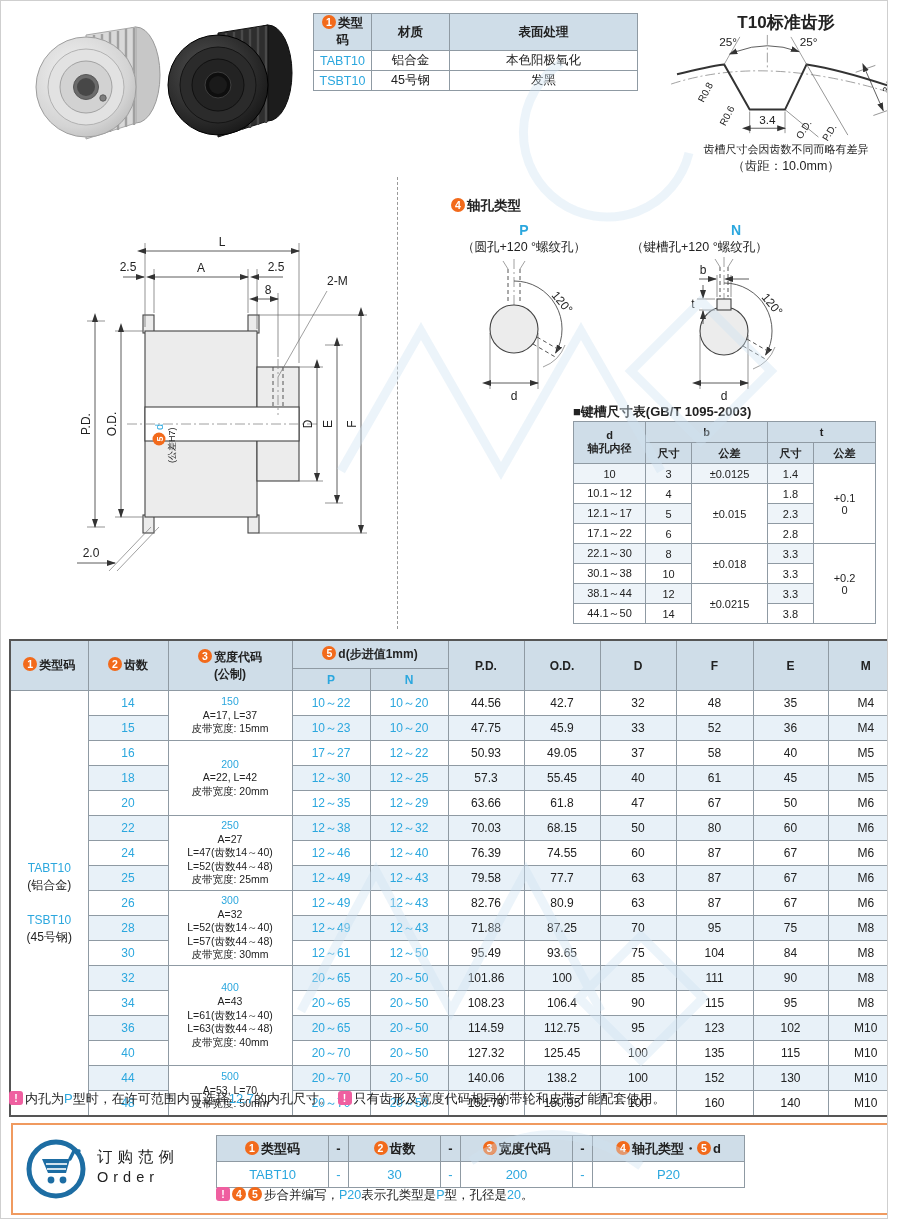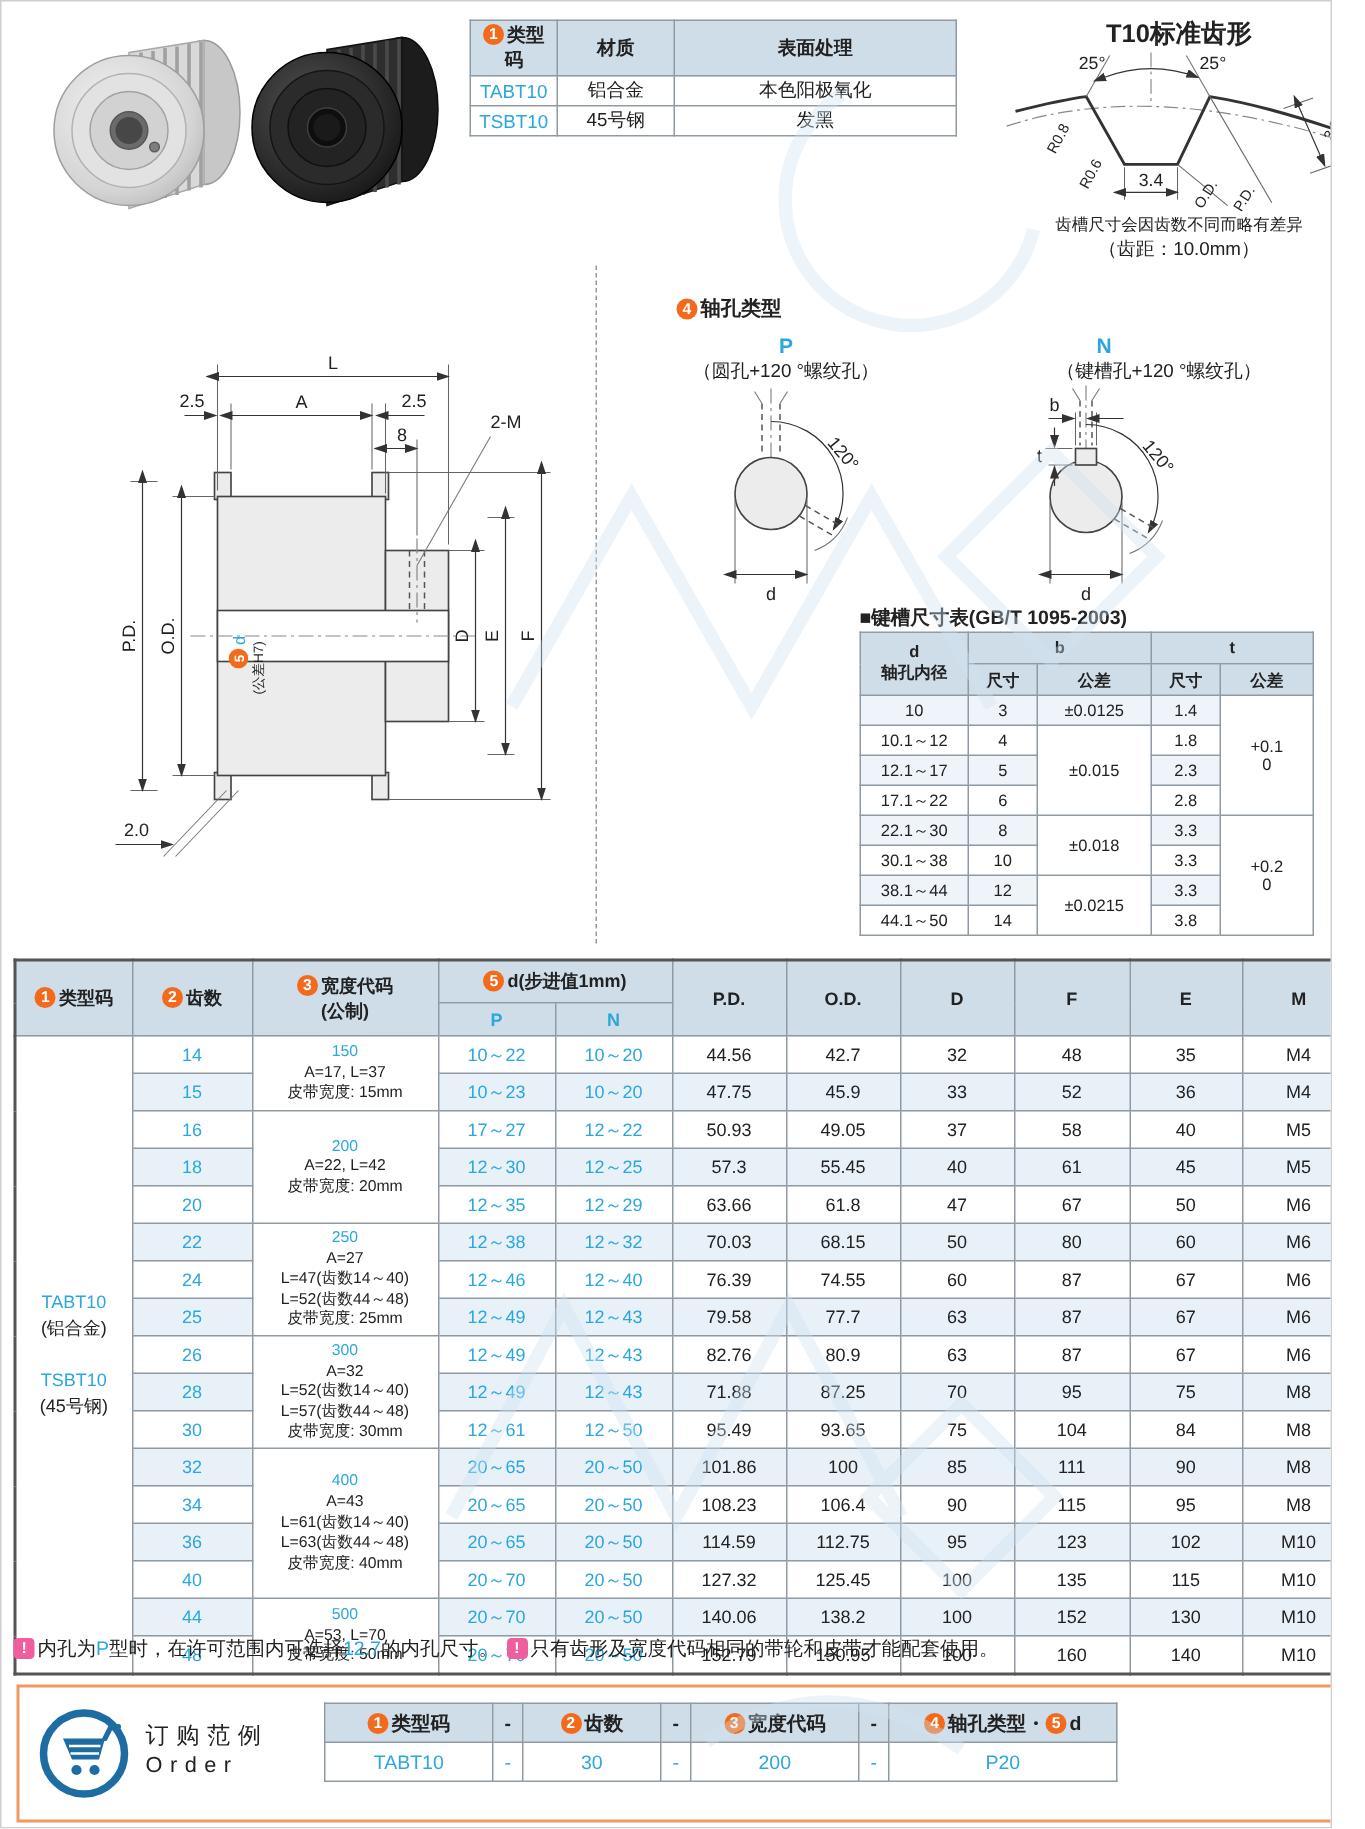--- a/index.html
+++ b/index.html
@@ -268,21 +268,21 @@
     <line x1="104" y1="91" x2="128" y2="105" class="hdash"></line>
     <line x1="108" y1="84" x2="132" y2="98" class="hdash"></line>
     <path d="M 136,92 Q 130,108 114,114" class="thin"></path>
     <line x1="61" y1="80" x2="61" y2="136" class="ext"></line>
     <line x1="109" y1="80" x2="109" y2="136" class="ext"></line>
     <line x1="61" y1="130" x2="109" y2="130" class="dim" marker-start="url(#as)" marker-end="url(#ae)"></line>
     <text x="85" y="147" class="dt" text-anchor="middle">d</text>
   </svg>
 
   <div class="abs" style="left:640px;top:221px;width:190px;text-align:center;font-size:14px;font-weight:bold;color:#2ba7de">N</div>
-  <div class="abs" style="left:630px;top:238px;width:210px;text-align:right;font-size:12.5px">（键槽孔+120 °螺纹孔）</div>
+  <div class="abs" style="left:630px;top:238px;width:210px;text-align:left;font-size:12.5px">（键槽孔+120 °螺纹孔）</div>
   <svg class="abs" style="left:640px;top:252px" width="210" height="152" viewBox="0 0 210 152">
     <line x1="83" y1="4" x2="83" y2="60" class="cdash"></line>
     <circle cx="83" cy="78" r="24" class="body"></circle>
     <rect x="76" y="46" width="14" height="11" class="body"></rect>
     <line x1="79" y1="14" x2="79" y2="44" class="hdash"></line>
     <line x1="87" y1="14" x2="87" y2="44" class="hdash"></line>
     <line x1="79" y1="14" x2="74" y2="6" class="thin"></line>
     <line x1="87" y1="14" x2="92" y2="6" class="thin"></line>
 
     <line x1="76" y1="44" x2="76" y2="22" class="ext"></line>
@@ -654,20 +654,21 @@
             <td><span class="blue">TABT10</span></td>
             <td><span class="blue">-</span></td>
             <td><span class="blue">30</span></td>
             <td><span class="blue">-</span></td>
             <td><span class="blue">200</span></td>
             <td><span class="blue">-</span></td>
             <td><span class="blue">P20</span></td>
           </tr>
         </tbody>
       </table>
+    <div class="abs" style="left:203px;top:62px;font-size:12.5px"><span class="badge pink">!</span><span class="badge">4</span><span class="badge">5</span><span>步合并编写，</span><span class="blue">P20</span><span>表示孔类型是</span><span class="blue">P</span><span>型，孔径是</span><span class="blue">20</span><span>。</span></div>
   </div>
 
   <svg class="abs watermark" style="left:0;top:0;z-index:6" width="910" height="1219" viewBox="0 0 910 1219">
     <g fill="none" stroke="#cfe3f2" stroke-width="9">
       <path d="M 560,62 A 84 84 0 1 0 688,152"></path>
       <path d="M 340,470 L 420,330 L 500,470 L 580,330 L 660,470"></path>
       <path d="M 700,300 l 70,70 l -70,70 l -70,-70 z"></path>
       <path d="M 300,1010 L 375,870 L 450,1010 L 525,870 L 600,1010"></path>
       <path d="M 640,935 l 62,62 l -62,62 l -62,-62 z"></path>
       <path d="M 470,1160 Q 555,1105 640,1165"></path>

